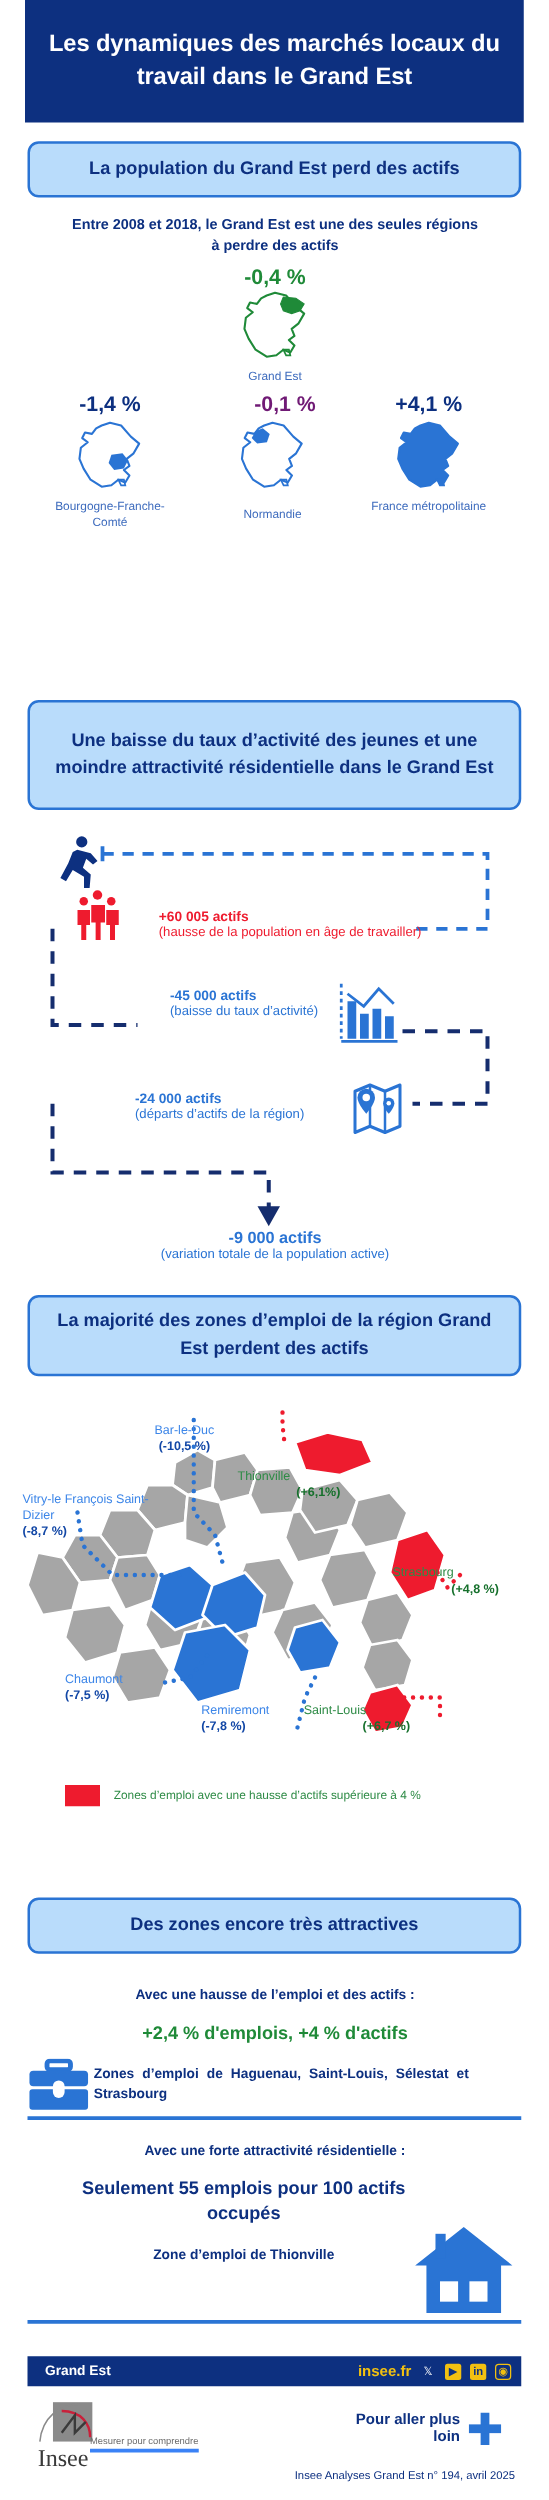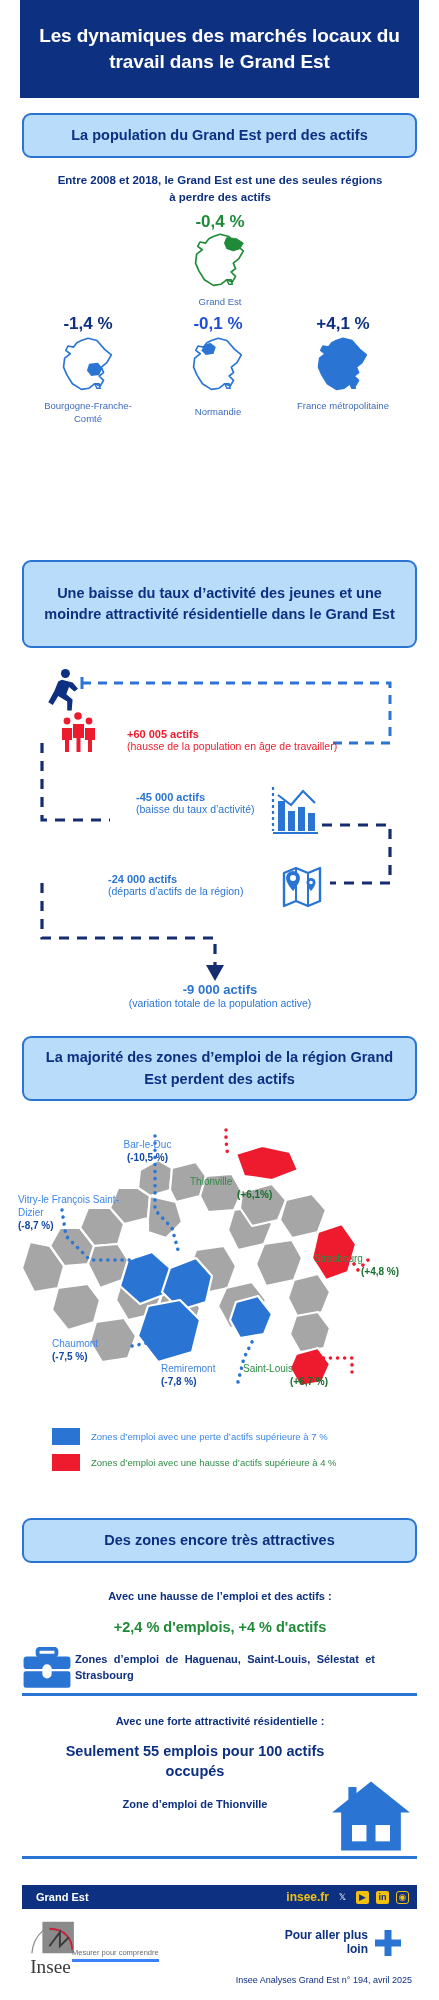--- a/index.html
+++ b/index.html
@@ -63,21 +63,21 @@
     color: #0d3080;
     font-size: 11.5px; font-weight: bold; line-height: 1.45;
   }
   .big-pct {
     position: absolute;
     font-size: 17px; font-weight: bold;
     text-align: center;
   }
   #pct-ge { left: 165px; top: 212px; width: 110px; color: #1f8a38; }
   #pct-bfc{ left: 33px;  top: 314px; width: 110px; color: #0d3080; }
-  #pct-nor{ left: 163px; top: 314px; width: 110px; color: #1d4ed8; }
+  #pct-nor{ left: 173px; top: 314px; width: 110px; color: #701a75; }
   #pct-fra{ left: 288px; top: 314px; width: 110px; color: #0d3080; }
 
   .map-caption {
     position: absolute;
     text-align: center;
     color: #3d6bbd;
     font-size: 9.5px;
     line-height: 1.35;
   }
   #cap-ge  { left: 165px; top: 296px; width: 110px; }
@@ -400,24 +400,20 @@
 <div class="zone-label zl-blue" id="zl-remiremont">
   <span class="nm">Remiremont</span>
   <span class="val">(-7,8 %)</span>
 </div>
 <div class="zone-label zl-green" id="zl-stlouis">
   <span class="nm">Saint-Louis</span>
   <span class="val">(+6,7 %)</span>
 </div>
 
 <div class="legend">
-  <div class="legend-row lg-blue">
-    <span class="legend-swatch"></span>
-    <span class="legend-text">Zones d’emploi avec une perte d’actifs supérieure à 7 %</span>
-  </div>
   <div class="legend-row lg-red">
     <span class="legend-swatch"></span>
     <span class="legend-text">Zones d’emploi avec une hausse d’actifs supérieure à 4 %</span>
   </div>
 </div>
 
 <div class="banner" id="banner4">
   <div class="banner-text">Des zones encore très attractives</div>
 </div>
 

